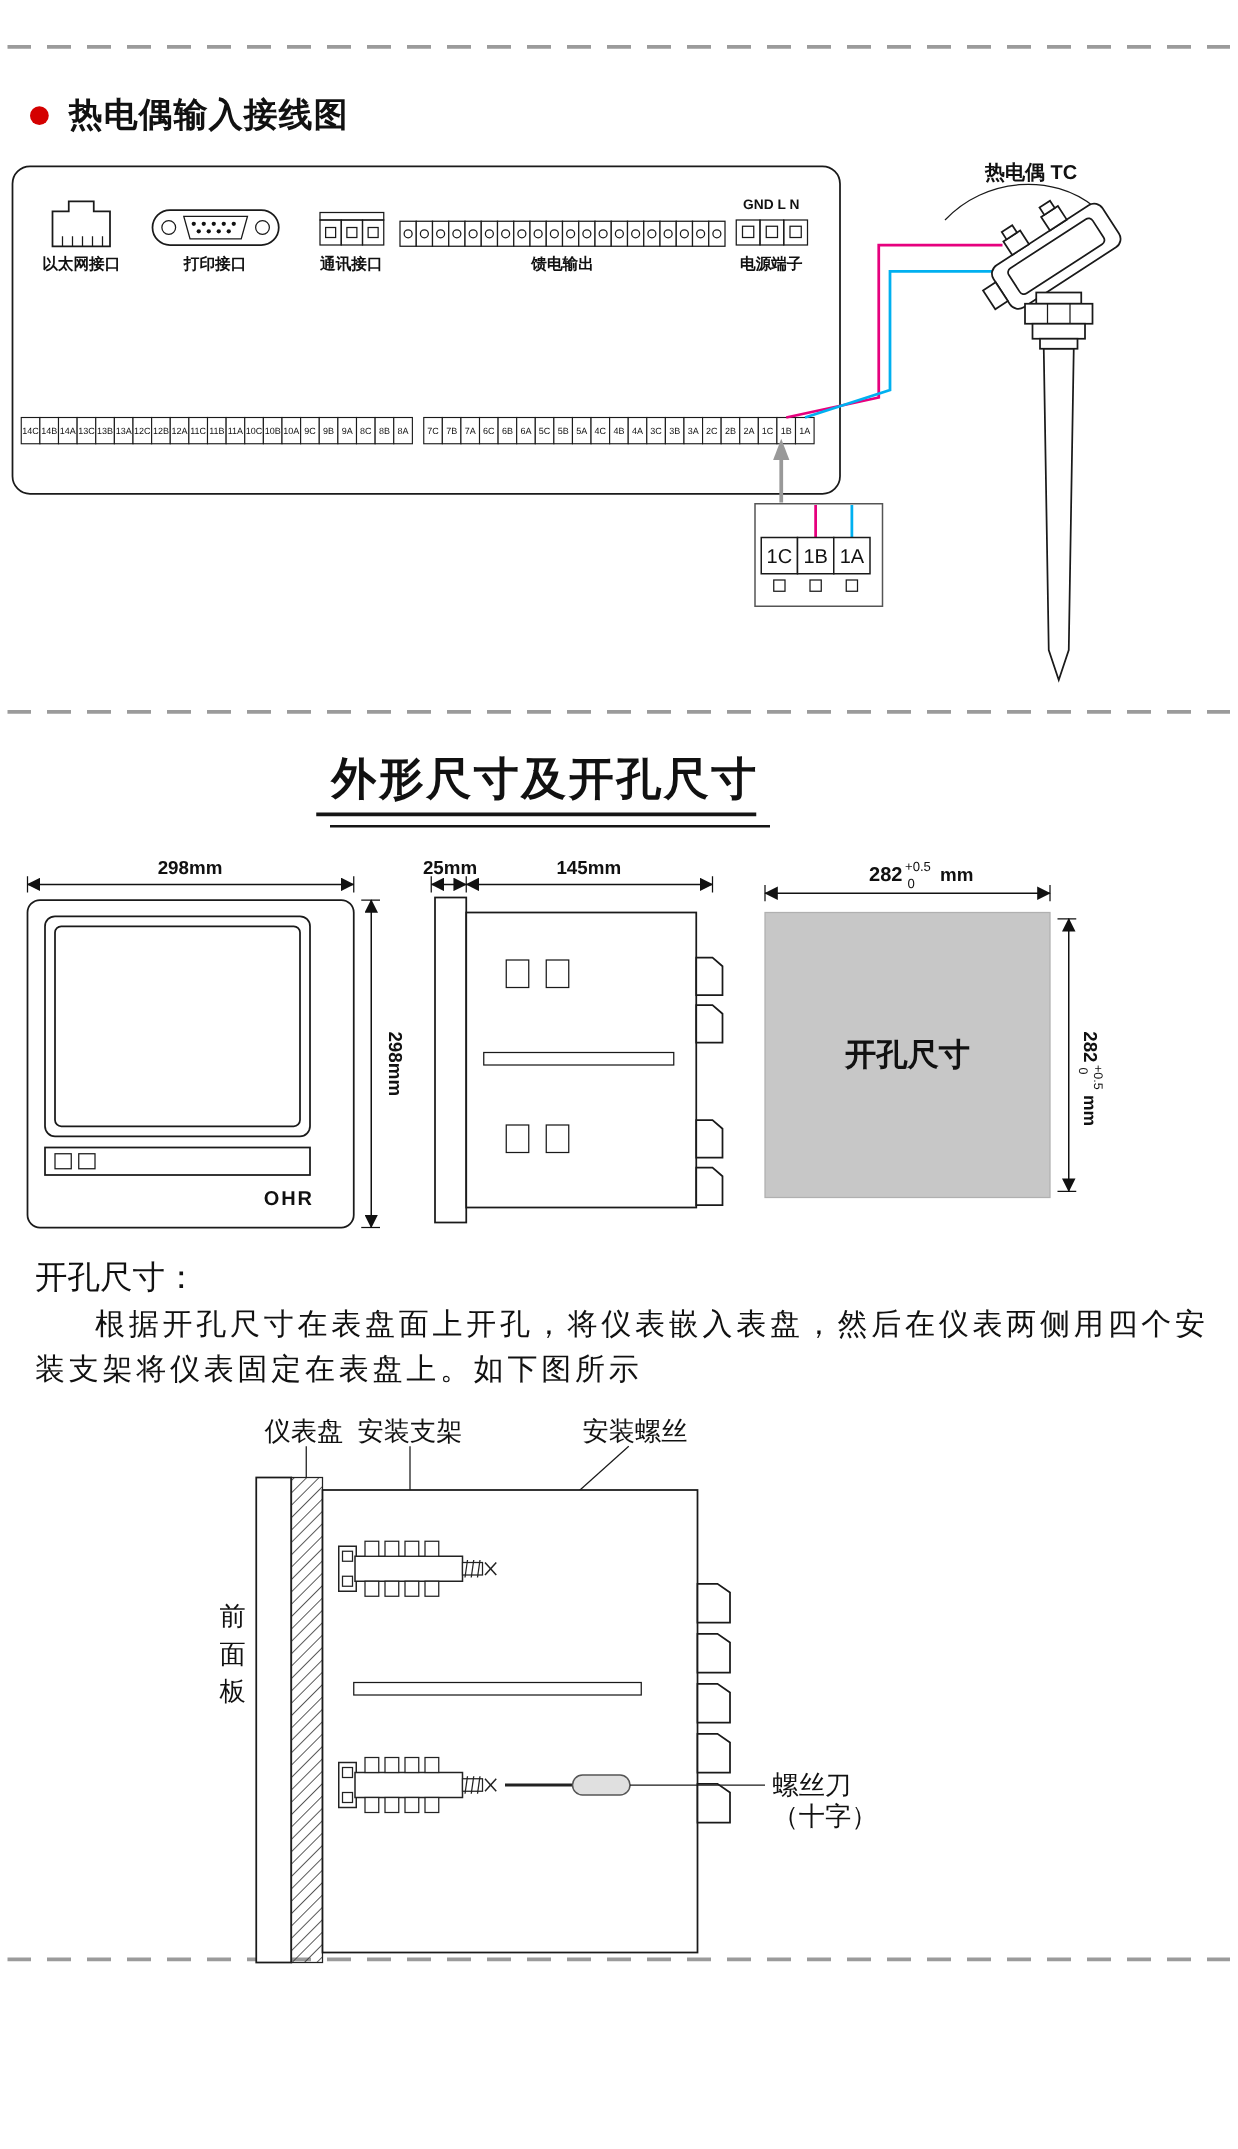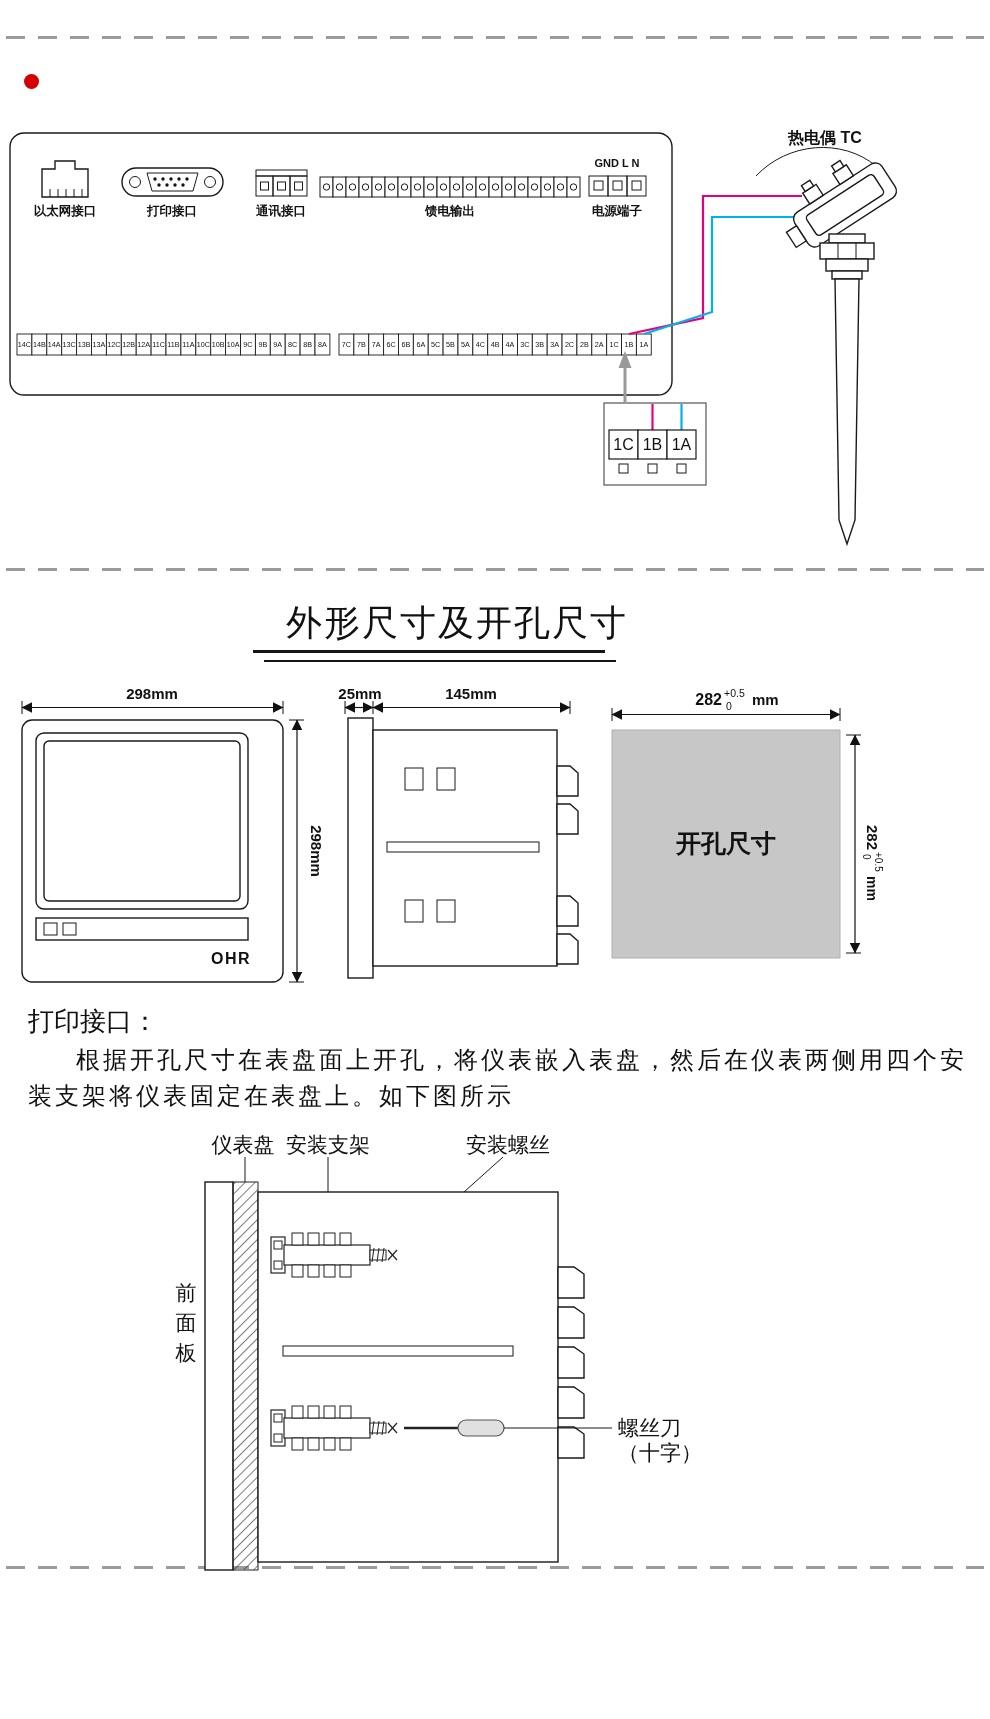--- a/index.html
+++ b/index.html
@@ -4,22 +4,22 @@
 <style>
   *{margin:0;padding:0;box-sizing:border-box}
   html,body{background:#fff}
   body{width:990px;height:1719px;position:relative;overflow:hidden;
        font-family:"Liberation Sans",sans-serif;color:#111}
   .dash{position:absolute;left:6px;width:978px;height:3px;
         background:repeating-linear-gradient(90deg,#9b9b9b 0 19px,transparent 19px 32px)}
   .sec1{position:absolute;top:74px;left:24px;display:flex;align-items:center;gap:16px}
   .bullet{width:15px;height:15px;border-radius:50%;background:#d40000;flex:none}
   .sec1 .t{font-size:27px;font-weight:bold;letter-spacing:1px}
-  .sec2{position:absolute;top:599px;left:177px;width:560px;text-align:center;
-        font-size:36px;font-weight:normal;letter-spacing:2px}
+  .sec2{position:absolute;top:599px;left:156px;width:560px;text-align:center;
+        font-size:36px;font-weight:bold;letter-spacing:2px}
   .u1{position:absolute;top:650px;left:253px;width:352px;height:3px;background:#151515}
   .u2{position:absolute;top:660px;left:264px;width:352px;height:2px;background:#151515}
   .inst-h{position:absolute;top:1004px;left:28px;font-family:"Liberation Serif",serif;font-size:26px}
   .inst-p{position:absolute;top:1042px;left:28px;width:940px;font-family:"Liberation Serif",serif;
           font-size:24px;line-height:1.5;letter-spacing:3px;text-indent:2em}
   svg{position:absolute;left:0;top:0}
   svg text{font-family:"Liberation Sans",sans-serif;fill:#111}
   .ln{fill:#fff;stroke:#1a1a1a;stroke-width:1.4}
   .lnn{fill:none;stroke:#1a1a1a;stroke-width:1.4}
   .th{fill:none;stroke:#1a1a1a;stroke-width:1}
@@ -31,20 +31,21 @@
 </style>
 </head>
 <body>
 
 <div class="dash" style="top:36px"></div>
 <div class="dash" style="top:568px"></div>
 <div class="dash" style="top:1566px"></div>
 
 <div class="sec1">
   <span class="bullet"></span>
+  <span class="t">热电偶输入接线图</span>
 </div>
 
 <svg id="svg-wiring" width="990" height="570" viewBox="0 0 990 570" style="top:0">
 
   <rect class="ln" x="10" y="133" width="662" height="262" rx="14"></rect>
 
   <g>
     <path class="lnn" d="M42,197 V169 H55 V161 H75 V169 H88 V197 Z"></path>
     <path class="th" d="M50,197 V189 M58,197 V189 M66,197 V189 M74,197 V189 M82,197 V189"></path>
   </g>
@@ -334,21 +335,21 @@
     <line class="dim" x1="855" y1="55" x2="855" y2="273" marker-start="url(#arrD)" marker-end="url(#arrD)"></line>
     <g transform="translate(872 164) rotate(90)">
       <text font-size="15" font-weight="bold" text-anchor="end" x="6" y="5">282</text>
       <text font-size="10" x="8" y="-3">+0.5</text>
       <text font-size="10" x="10" y="9">0</text>
       <text font-size="14" font-weight="bold" x="32" y="5">mm</text>
     </g>
   </g>
 </svg>
 
-<div class="inst-h">打印接口：</div>
+<div class="inst-h">开孔尺寸：</div>
 <div class="inst-p">根据开孔尺寸在表盘面上开孔，将仪表嵌入表盘，然后在仪表两侧用四个安装支架将仪表固定在表盘上。如下图所示</div>
 
 <svg id="svg-install" width="990" height="470" viewBox="0 0 990 470" style="top:1120px">
   <defs>
     <pattern id="hatch" width="7" height="7" patternUnits="userSpaceOnUse" patternTransform="rotate(45)">
       <line x1="0" y1="0" x2="0" y2="7" stroke="#333" stroke-width="1.3"></line>
     </pattern>
     <g id="bracket-shape">
       <rect x="271" y="117" width="14" height="36" fill="#fff" stroke="#222" stroke-width="1.2"></rect>
       <rect x="274" y="121" width="8" height="8" fill="#fff" stroke="#222" stroke-width="1"></rect>

